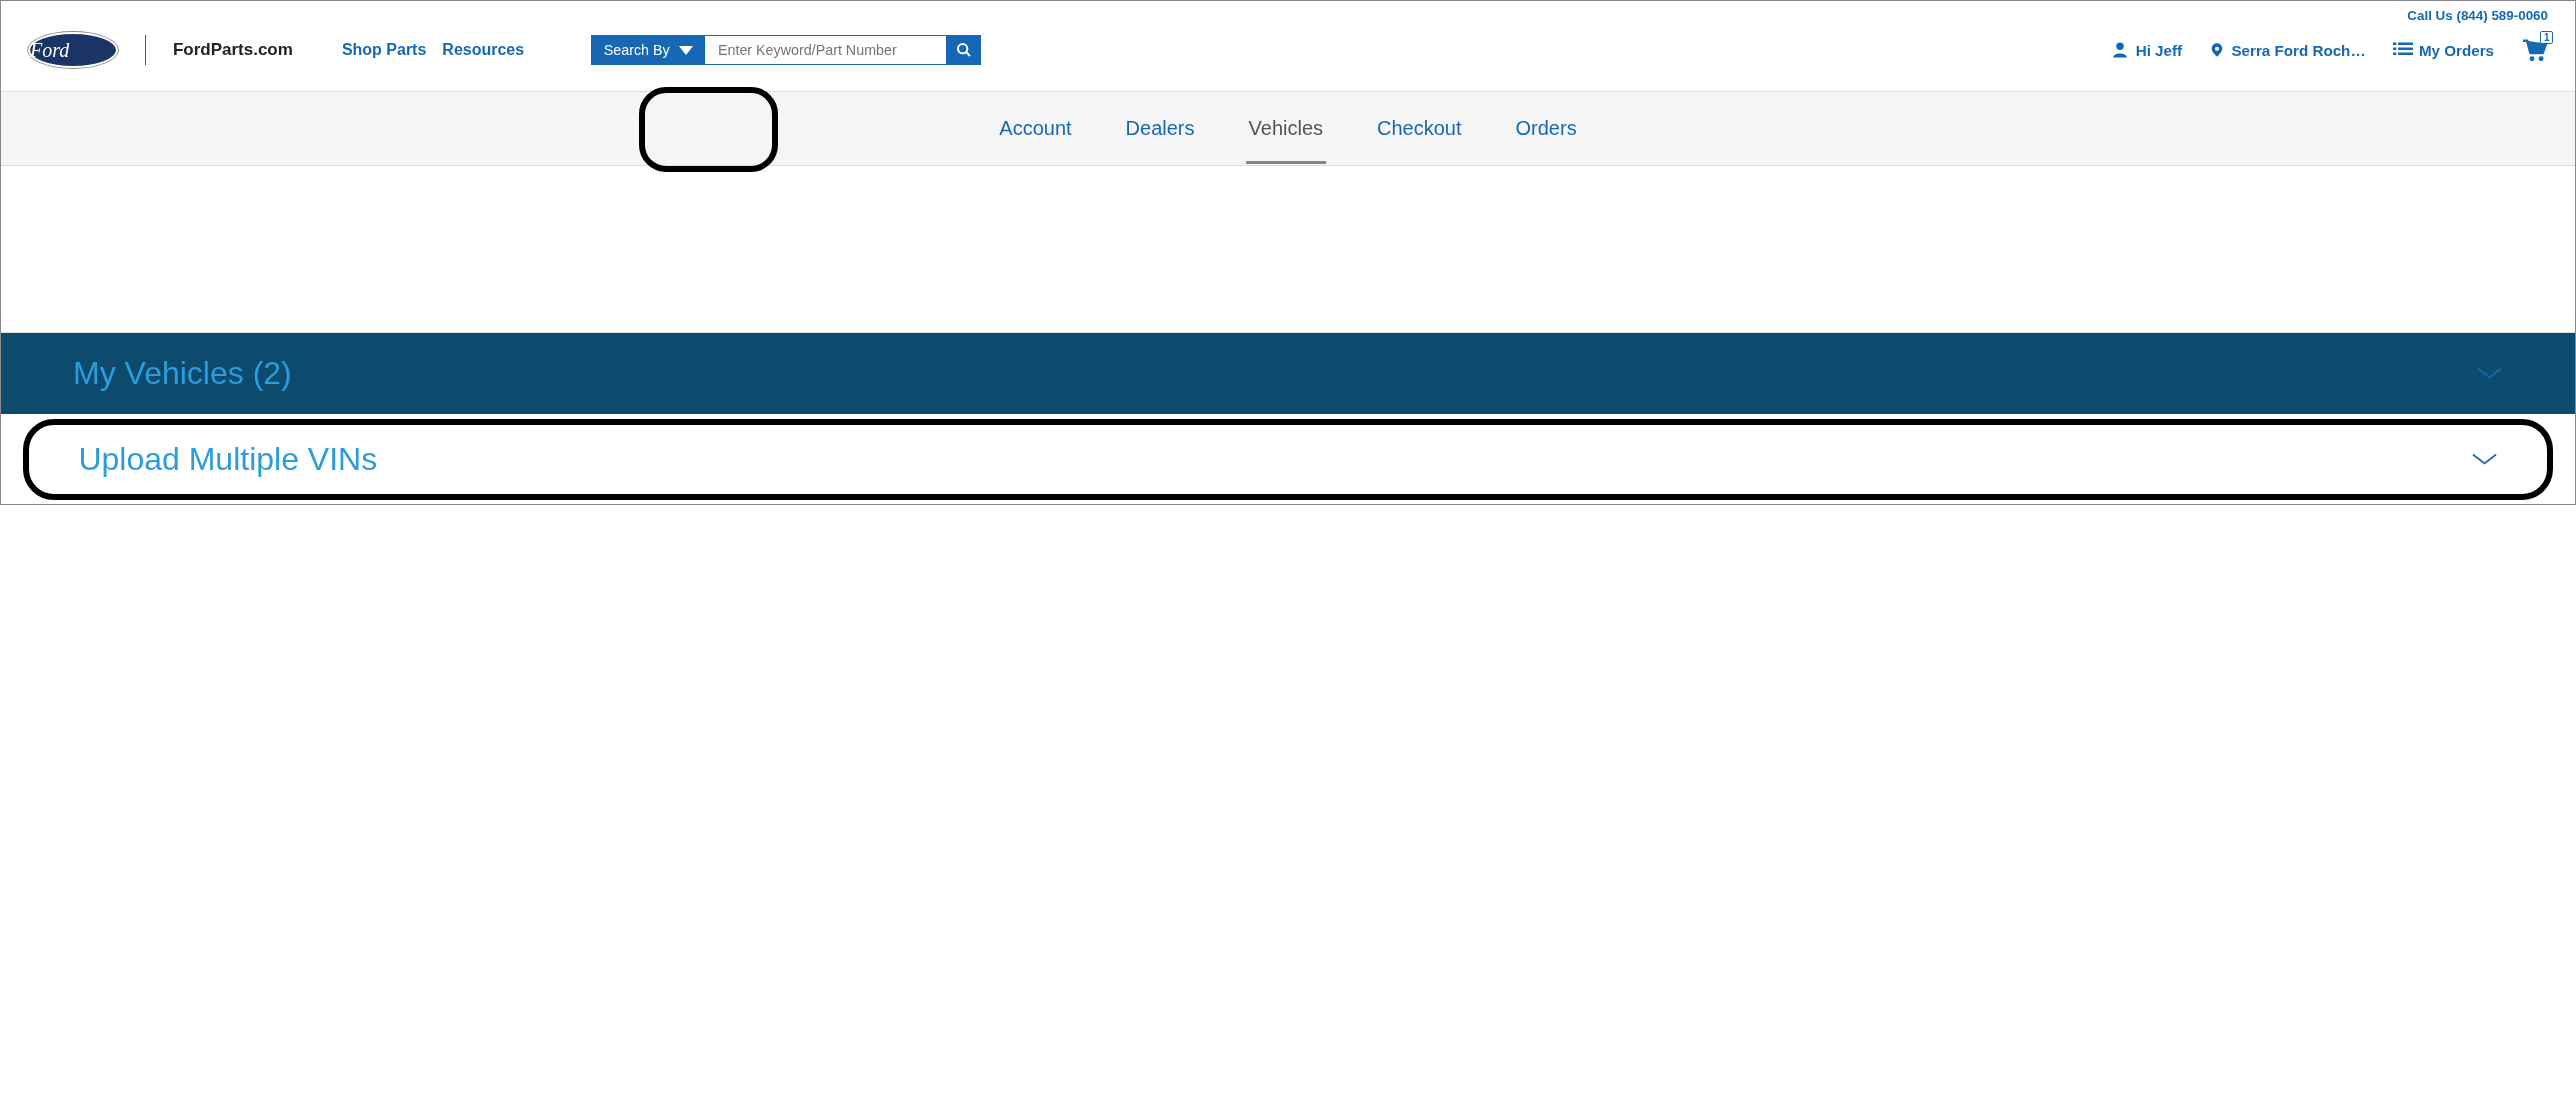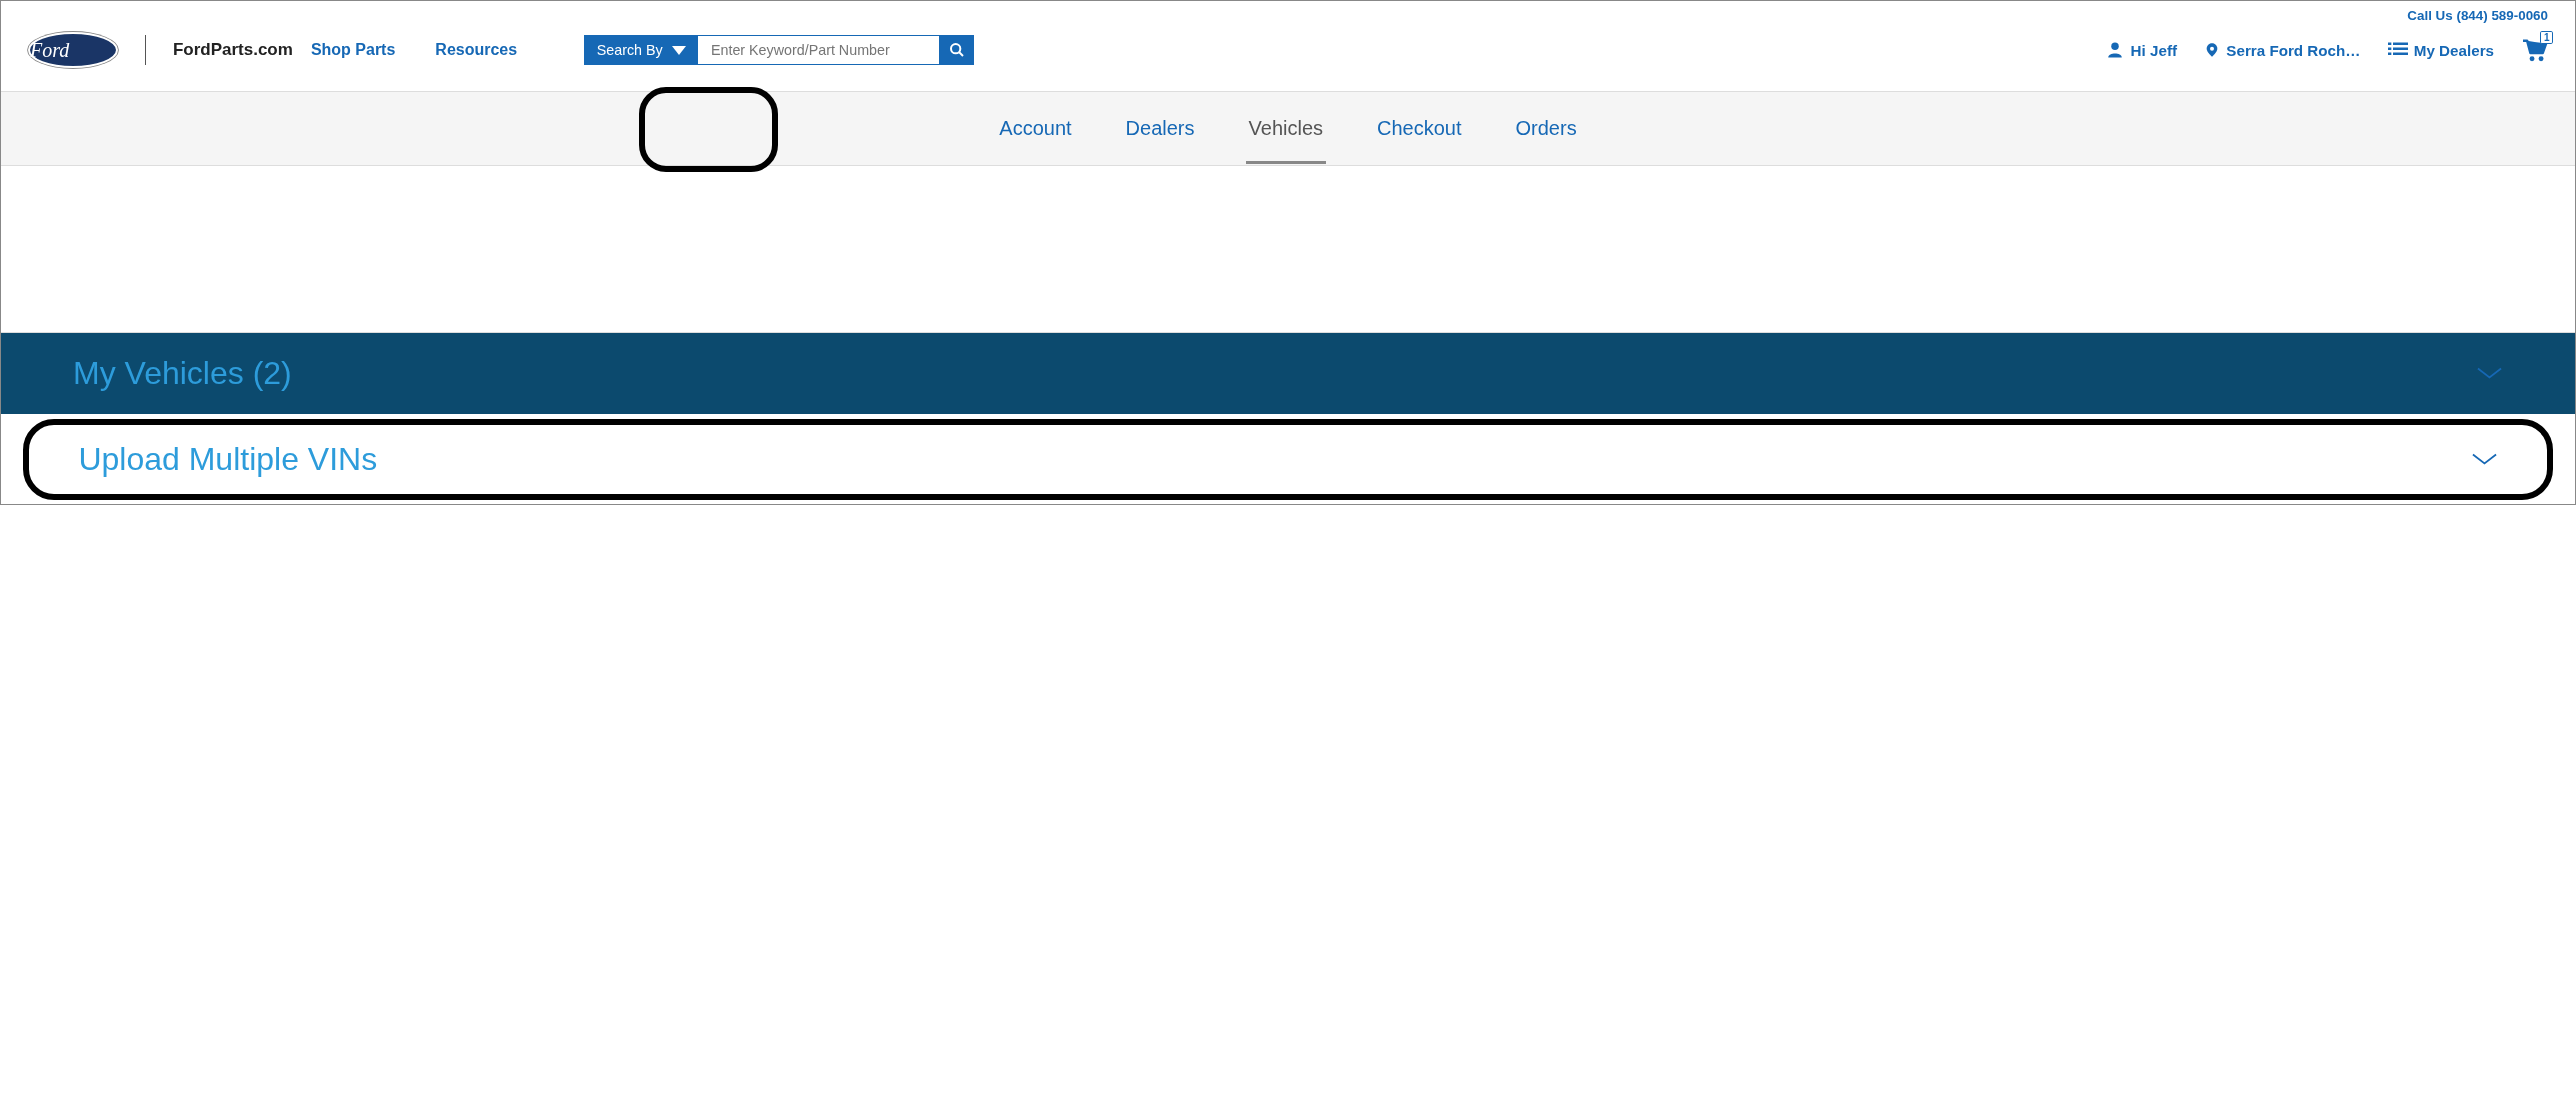--- a/index.html
+++ b/index.html
@@ -56,21 +56,22 @@
       margin: 0 9px;
     }
     .site-name {
       color: #222;
       font-size: 17px;
       font-weight: 700;
     }
     
     .nav-links {
       display: flex;
-      gap: 40px;
+      gap: 16px;
+      margin-left: 31px;
     }
     .nav-link {
       color: #1668b5;
       font-weight: 700;
       font-size: 16px;
       cursor: pointer;
     }
     
     .search-wrap {
       display: flex;
@@ -283,21 +284,21 @@
     </div>
     <div class="hr-item">
       <svg width="20" height="16" viewBox="0 0 24 18" fill="#1668b5">
           <rect x="0" y="0" width="4" height="3"></rect>
           <rect x="6" y="0" width="18" height="3"></rect>
           <rect x="0" y="6" width="4" height="3"></rect>
           <rect x="6" y="6" width="18" height="3"></rect>
           <rect x="0" y="12" width="4" height="3"></rect>
           <rect x="6" y="12" width="18" height="3"></rect>
         </svg>
-      <span>My Dealers</span>
+      <span>My Orders</span>
     </div>
     <div class="cart-wrap">
       <svg width="27" height="23" viewBox="0 0 32 28" fill="#1668b5">
           <path d="M2 2 L7 2 L11 17 L26 17 L30 6 L9 6" stroke="#1668b5" stroke-width="3" fill="none" stroke-linejoin="round"></path>
           <path d="M7 2 L30 6 L26 17 L11 17 Z" fill="#1668b5"></path>
           <circle cx="13" cy="24" r="3"></circle>
           <circle cx="24" cy="24" r="3"></circle>
         </svg>
       <span class="cart-badge">1</span>
     </div>

